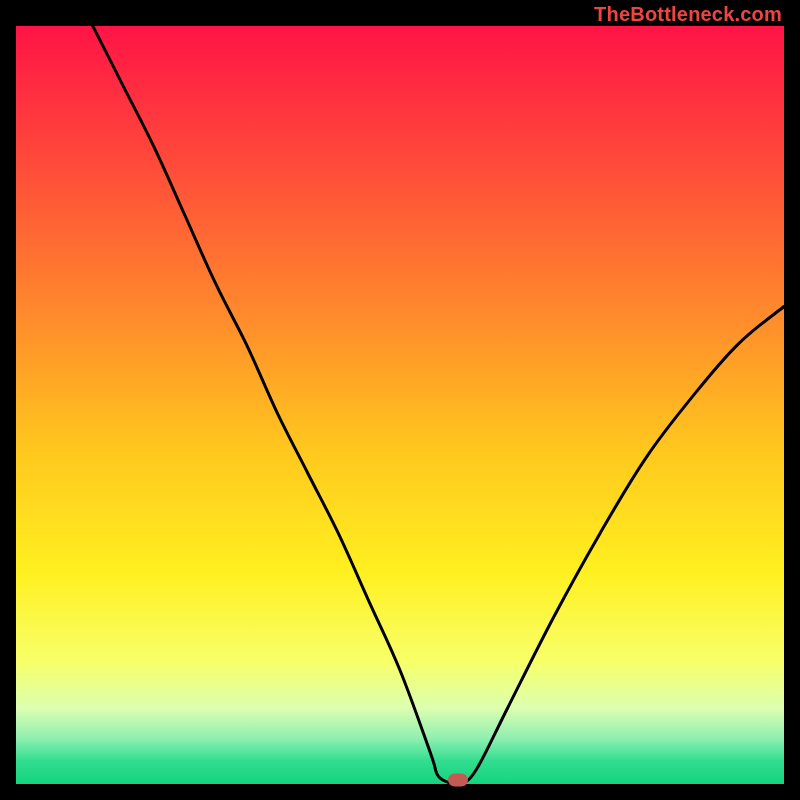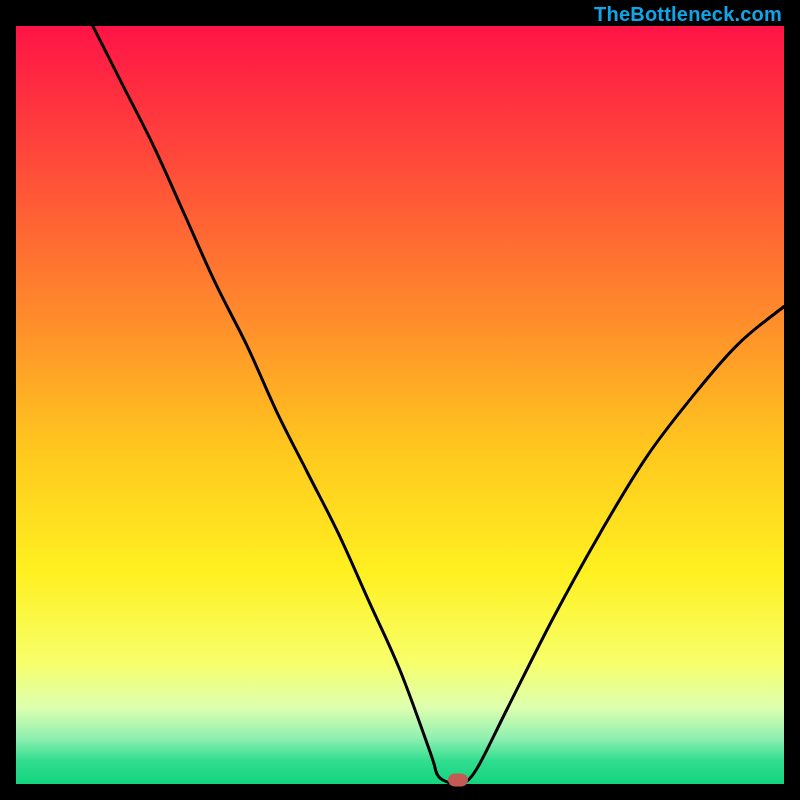--- a/index.html
+++ b/index.html
@@ -25,21 +25,21 @@
     top: 0;
     width: 768px;
     height: 758px;
   }
   .watermark {
     position: absolute;
     top: 3px;
     right: 18px;
     font-size: 20px;
     font-weight: 600;
-    color: #0ea5e9;
+    color: #ef4444;
     letter-spacing: 0.2px;
   }
   .marker {
     position: absolute;
     width: 20px;
     height: 13px;
     background: #c35a54;
     border-radius: 7px;
     transform: translate(-50%, -50%);
   }

